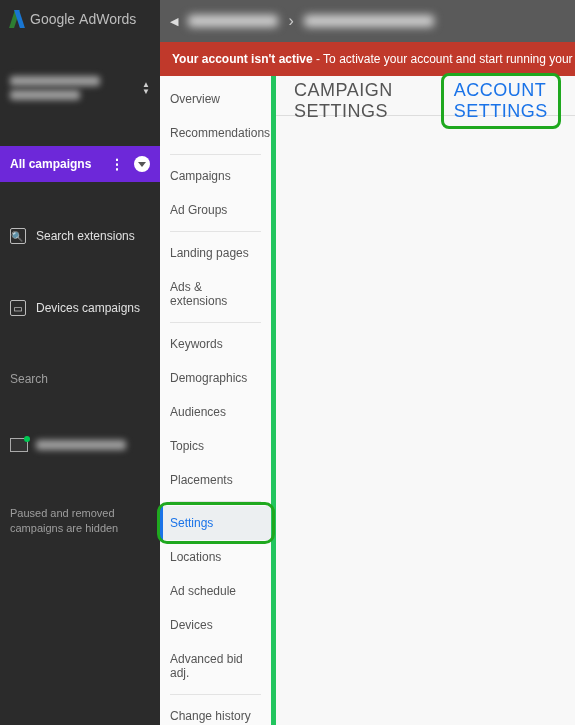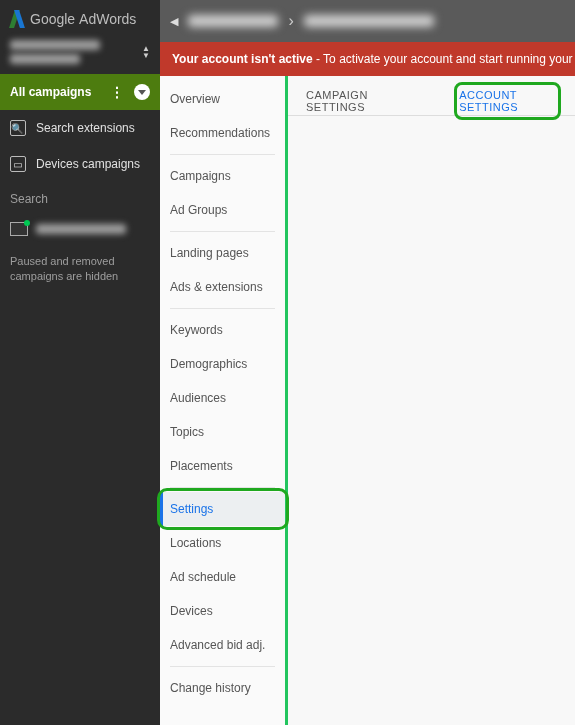--- a/index.html
+++ b/index.html
@@ -1,31 +1,31 @@
 <!DOCTYPE html>
 <html><head>
   <meta charset="utf-8">
   <style>
     * { margin: 0; padding: 0; box-sizing: border-box; font-family: Arial, Helvetica, sans-serif; }
     body { width: 575px; height: 725px; overflow: hidden; background: #f5f5f5; display: flex; }
 
     
-    .sidebar { width: 160px; background: #2b2b2b; color: #dcdcdc; display: flex; flex-direction: column; font-size: 12px; position: relative; }
+    .sidebar { width: 160px; background: #2b2b2b; color: #dcdcdc; display: flex; flex-direction: column; font-size: 12px; position: relative; gap: 36px; }
     .logo-row { display: flex; align-items: center; gap: 6px; padding: 10px 10px 8px 10px; }
     .logo-a { width: 14px; height: 18px; position: relative; }
     .logo-a::before, .logo-a::after { content: ""; position: absolute; bottom: 0; width: 5px; height: 18px; }
     .logo-a::before { background: #2e7d32; transform: skewX(-18deg); left: 2px; }
     .logo-a::after  { background: #1976d2; transform: skewX(18deg); right: 2px; }
     .logo-text { color: #bdbdbd; font-size: 14px; }
     .account-row { padding: 4px 10px 10px 10px; display: flex; align-items: center; justify-content: space-between; color: #9e9e9e; }
     .blur { filter: blur(3px); background: #9e9e9e; border-radius: 3px; height: 10px; }
     .blur.w90 { width: 90px; }
     .blur.w70 { width: 70px; margin-top: 4px; }
     .selector-chevrons { display: flex; flex-direction: column; font-size: 8px; line-height: 7px; color: #cfcfcf; }
-    .camp-header { background: #4d7c0f; padding: 10px; display: flex; align-items: center; justify-content: space-between; font-weight: bold; font-size: 12px; color: #fff; }
+    .camp-header { background: #6d28d9; padding: 10px; display: flex; align-items: center; justify-content: space-between; font-weight: bold; font-size: 12px; color: #fff; }
     .camp-header-right { display: flex; align-items: center; gap: 10px; }
     .dots { font-size: 14px; line-height: 1; }
     .dropdown-circle { width: 16px; height: 16px; border-radius: 50%; background: #fff; display: flex; align-items: center; justify-content: center; }
     .dropdown-circle::after { content: ""; border-left: 4px solid transparent; border-right: 4px solid transparent; border-top: 5px solid #555; }
     .side-item { padding: 10px; display: flex; align-items: center; gap: 10px; color: #e0e0e0; }
     .side-item .ico { width: 16px; height: 16px; display: flex; align-items: center; justify-content: center; border: 1px solid #bbb; border-radius: 2px; font-size: 10px; }
     .side-section { padding: 10px; color: #9e9e9e; font-size: 12px; }
     .enabled-row { display: flex; align-items: center; gap: 8px; padding: 6px 10px 14px 10px; }
     .enabled-icon { width: 18px; height: 14px; border: 1px solid #aaa; background: #333; position: relative; }
     .enabled-icon::after { content: ""; position: absolute; top: -3px; right: -3px; width: 6px; height: 6px; border-radius: 50%; background: #00c853; }
@@ -38,33 +38,33 @@
     .tb-blur { filter: blur(4px); background: #cfcfcf; border-radius: 4px; height: 12px; }
     .tb-blur.a { width: 90px; }
     .tb-blur.b { width: 130px; }
 
     .alertbar { background: #c0392b; color: #fff; font-size: 12px; padding: 10px 12px; white-space: nowrap; overflow: hidden; }
     .alertbar b { font-weight: bold; }
 
     .content-row { flex: 1; display: flex; min-height: 0; }
 
     
-    .secnav { width: 128px; background: #fafafa; border-right: 3px solid #22c55e; font-size: 12px; color: #555; padding-top: 6px; }
+    .secnav { width: 116px; background: #fafafa; border-right: 5px solid #22c55e; font-size: 12px; color: #555; padding-top: 6px; }
     .secnav .item { padding: 10px 10px; cursor: pointer; }
     .secnav hr { border: none; border-top: 1px solid #e3e3e3; margin: 4px 10px; }
     .secnav .item.active { background: #eceff1; color: #1a73e8; border-left: 3px solid #1a73e8; padding-left: 7px; position: relative; }
     .settings-ring { position: relative; }
     .settings-ring::after { content: ""; position: absolute; inset: -4px -4px -4px -6px; border: 3px solid #1fa81f; border-radius: 10px; pointer-events: none; }
 
     
     .page { flex: 1; background: #f8f8f8; }
-    .tabs { display: flex; gap: 44px; padding: 14px 14px 0 14px; font-size: 11px; letter-spacing: 0.5px; color: #555; border-bottom: 1px solid #ddd; height: 40px; align-items: center; }
+    .tabs { display: flex; gap: 44px; padding: 14px 14px 0 14px; font-size: 18px; letter-spacing: 0.5px; color: #555; border-bottom: 1px solid #ddd; height: 40px; align-items: center; }
     .tab { padding: 8px 4px 12px 4px; cursor: pointer; }
     .tab.active { color: #1a73e8; position: relative; }
-    .account-ring { padding: 4px 2px; border: 3px solid #1fa81f; border-radius: 8px; margin-top: -4px; }
+    .account-ring { padding: 4px 10px; border: 3px solid #1fa81f; border-radius: 8px; margin-top: -4px; }
   </style>
 </head>
 <body>
 
 <div class="sidebar">
   <div class="logo-row">
     <span class="logo-a"></span>
     <span class="logo-text">
       <span>Google</span> <span style="font-weight:300;">AdWords</span>
     </span>

